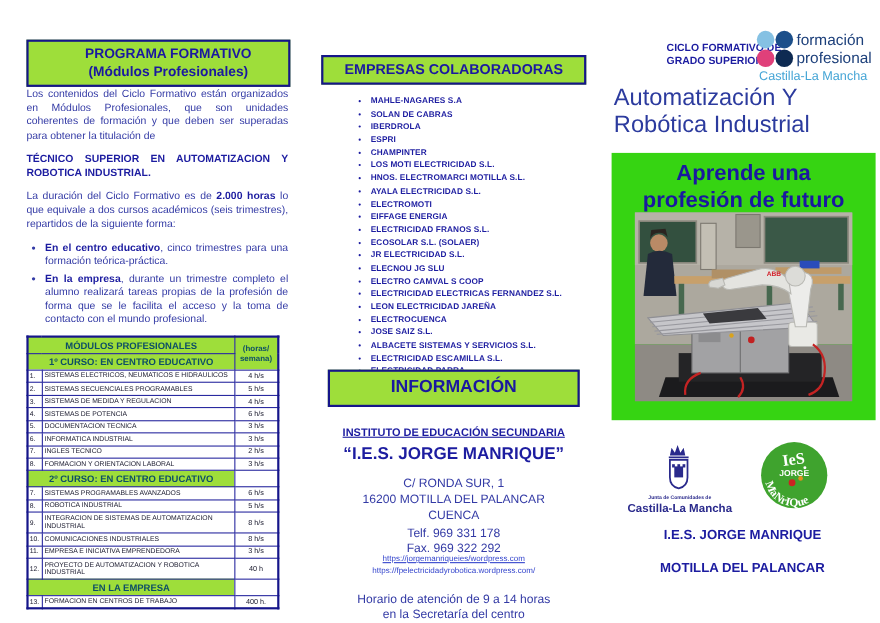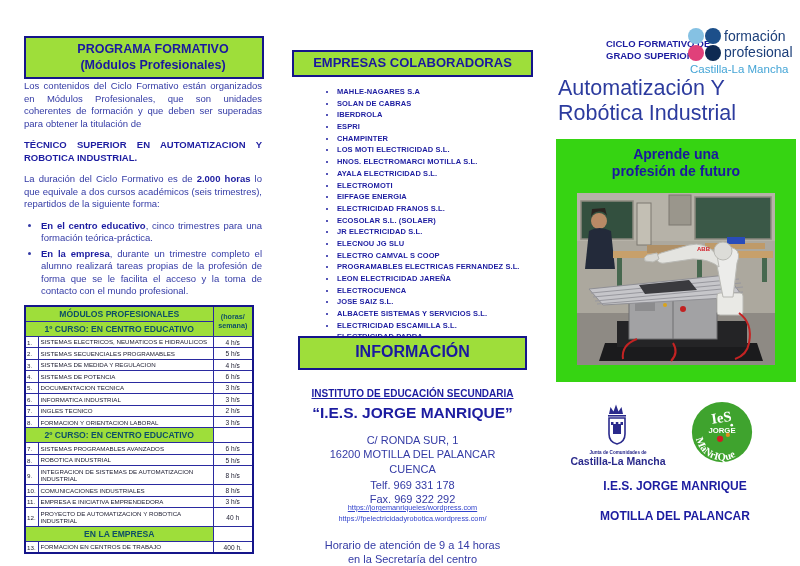--- a/index.html
+++ b/index.html
@@ -53,21 +53,21 @@
   #horario-block  { top:524px; font-size:11px; color:#333aa5; line-height:1.3; }
 
   
   #cycle-label { position:absolute; top:38px; left:8px; width:115px;
                  font-size:9.5px; font-weight:bold; color:#1c1ca0; line-height:1.25;margin-left:48px; }
   #fp-logo { position:absolute; top:25px; left:118px; }
   #course-title { position:absolute; top:76px; left:8px; width:240px;
                   font-size:21.5px; color:#2c3b9e; line-height:1.18; }
   #green-box { position:absolute; top:139px; left:6px; width:240px; height:243px;
                background:#36d412; }
-  #slogan { text-align:center; font-size:14px; font-weight:bold; color:#1a18a0;
+  #slogan { text-align:center; font-size:20px; font-weight:bold; color:#1a18a0;
             line-height:1.2; margin-top:7px; }
   #photo { position:absolute; top:54px; left:21px; }
   #junta-logo { position:absolute; top:402px; left:12px; }
   #ies-logo { position:absolute; top:398px; left:138px; }
   .right-center { position:absolute; left:0; width:250px; text-align:center;
                   font-weight:bold; color:#1c1ca0; font-size:12px; }
   #school-name { top:479px; }
   #school-city { top:509px; }
 </style>
 </head>
@@ -208,21 +208,21 @@
       <li>LOS MOTI ELECTRICIDAD S.L.</li>
       <li>HNOS. ELECTROMARCI MOTILLA S.L.</li>
       <li>AYALA ELECTRICIDAD S.L.</li>
       <li>ELECTROMOTI</li>
       <li>EIFFAGE ENERGIA</li>
       <li>ELECTRICIDAD FRANOS S.L.</li>
       <li>ECOSOLAR S.L. (SOLAER)</li>
       <li>JR ELECTRICIDAD S.L.</li>
       <li>ELECNOU JG SLU</li>
       <li>ELECTRO CAMVAL S COOP</li>
-      <li>PROGRAMABLES ELECTRICAS FERNANDEZ S.L.</li>
+      <li>ELECTRICIDAD ELECTRICAS FERNANDEZ S.L.</li>
       <li>LEON ELECTRICIDAD JAREÑA</li>
       <li>ELECTROCUENCA</li>
       <li>JOSE SAIZ S.L.</li>
       <li>ALBACETE SISTEMAS Y SERVICIOS S.L.</li>
       <li>ELECTRICIDAD ESCAMILLA S.L.</li>
       <li>ELECTRICIDAD PARRA</li>
       <li>EUROCHAMP</li>
       <li>OTRAS…</li>
     </ul>
   <div class="box-header" id="info-box">INFORMACIÓN</div>

